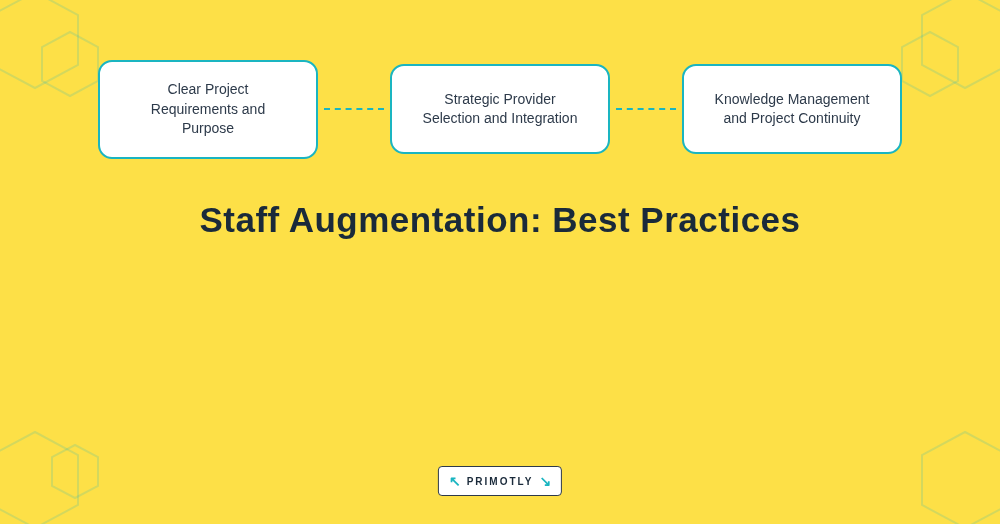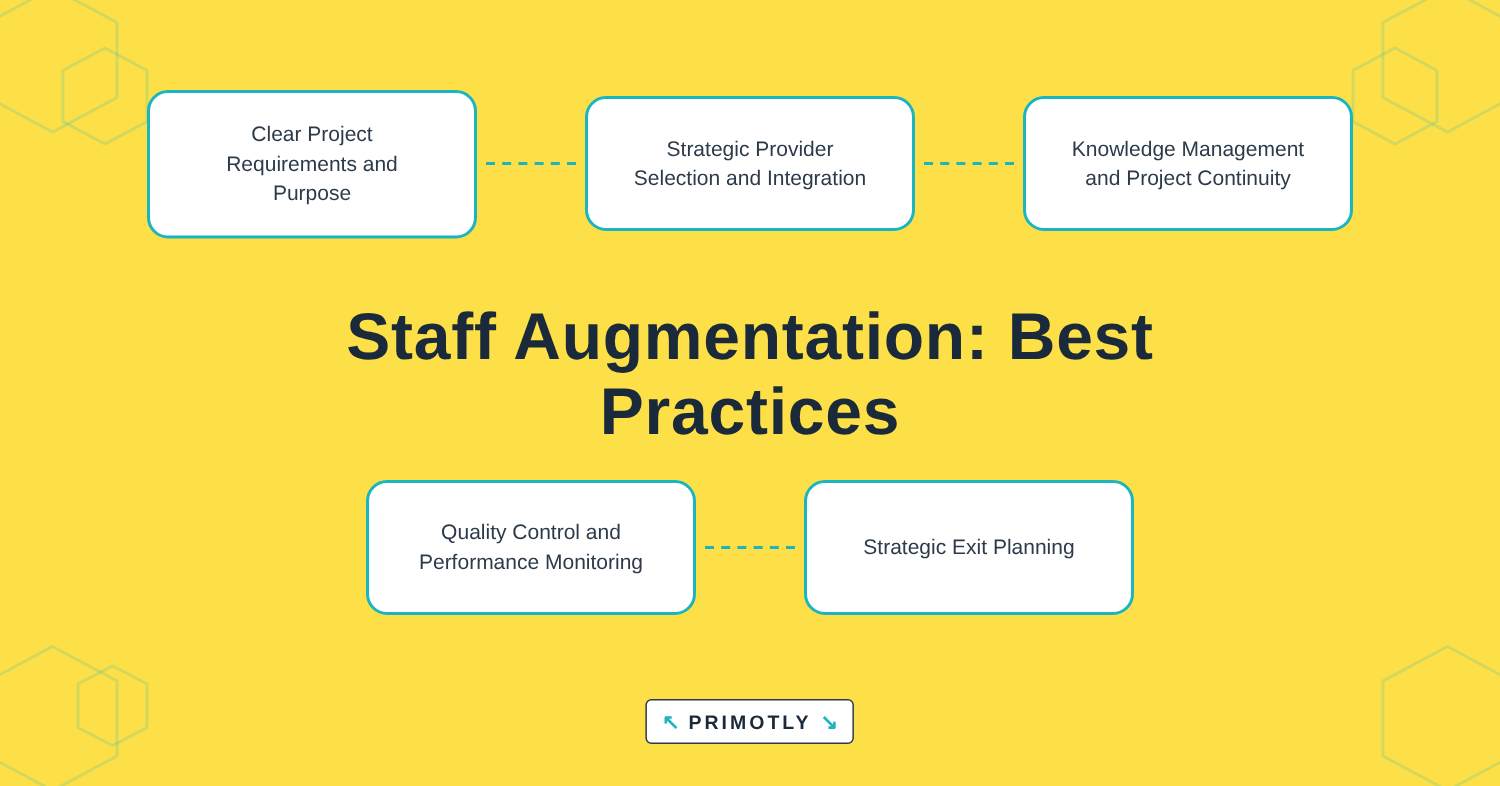--- a/index.html
+++ b/index.html
@@ -71,21 +71,21 @@
 
     
     .center-title {
       position: absolute;
       top: 200px;
       left: 50%;
       transform: translateX(-50%);
       text-align: center;
       width: 700px;
       color: #1a2a3a;
-      font-size: 44px;
+      font-size: 35px;
       font-weight: 800;
       letter-spacing: 0.5px;
     }
 
     
     .bottom-row {
       display: flex;
       justify-content: center;
       align-items: center;
       gap: 0;
@@ -111,21 +111,21 @@
       gap: 6px;
     }
 
     .logo-icon {
       color: #1ab5c1;
       font-size: 14px;
       font-weight: bold;
     }
 
     .logo-text {
-      font-size: 13px;
+      font-size: 10px;
       font-weight: 700;
       letter-spacing: 2px;
       color: #1a2a3a;
     }
 
     .logo-arrow {
       color: #1ab5c1;
       font-size: 14px;
       font-weight: bold;
     }
@@ -183,29 +183,20 @@
       <span>Strategic Provider Selection and Integration</span>
     </div>
     <div class="connector"></div>
     <div class="practice-box">
       <span>Knowledge Management and Project Continuity</span>
     </div>
   </div>
 
   <div class="center-title">Staff Augmentation: Best Practices</div>
 
-  <div class="bottom-row">
-    <div class="practice-box">
-      <span>Quality Control and Performance Monitoring</span>
-    </div>
-    <div class="connector"></div>
-    <div class="practice-box">
-      <span>Strategic Exit Planning</span>
-    </div>
-  </div>
 
   <div class="logo-container">
     <span class="logo-icon" style="font-style:normal;">↖</span>
     <span class="logo-text">PRIMOTLY</span>
     <span class="logo-arrow">↘</span>
   </div>
 
 </div>
 
 </body></html>

